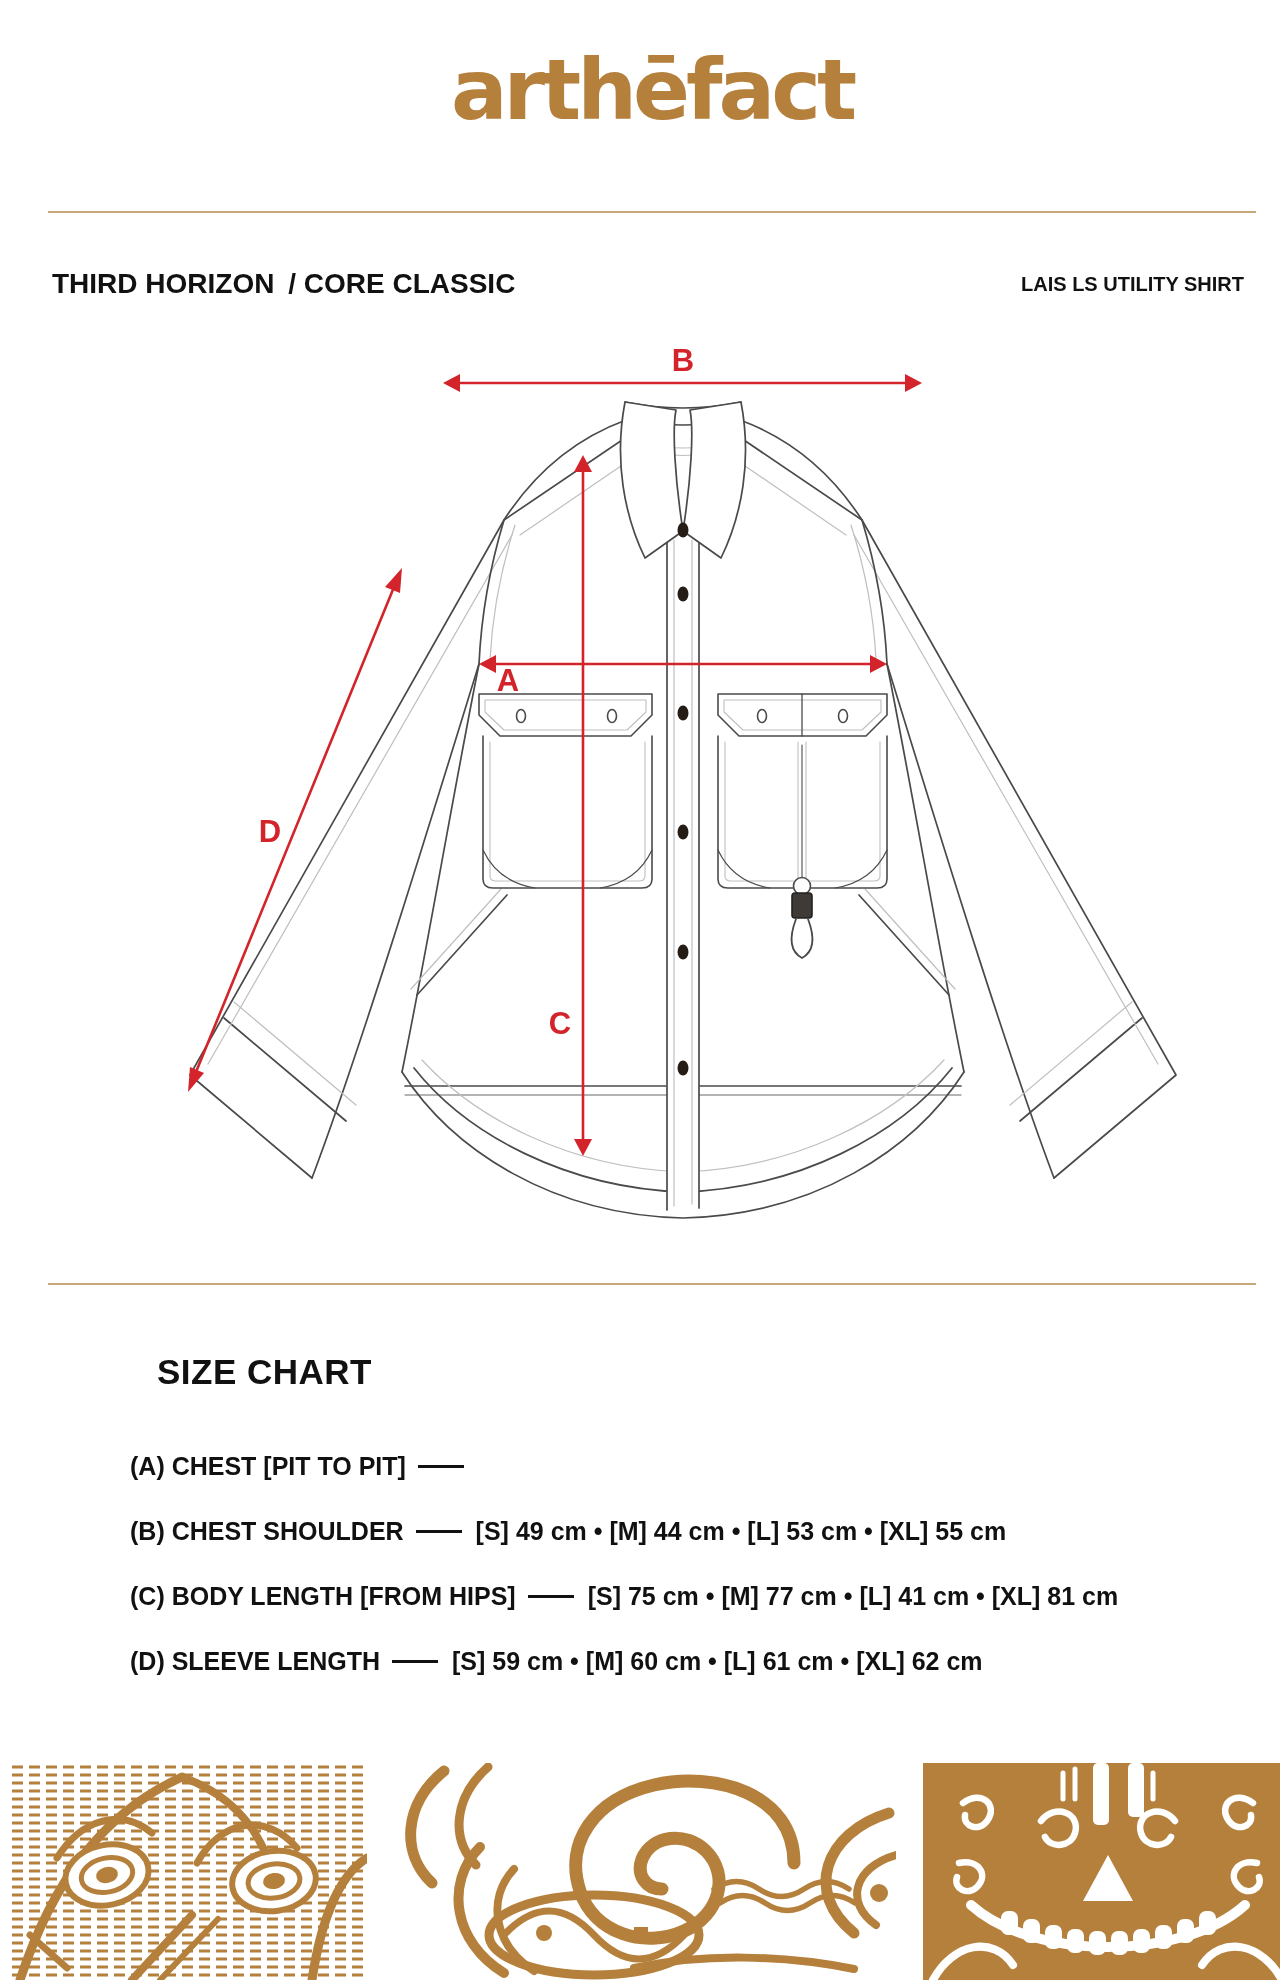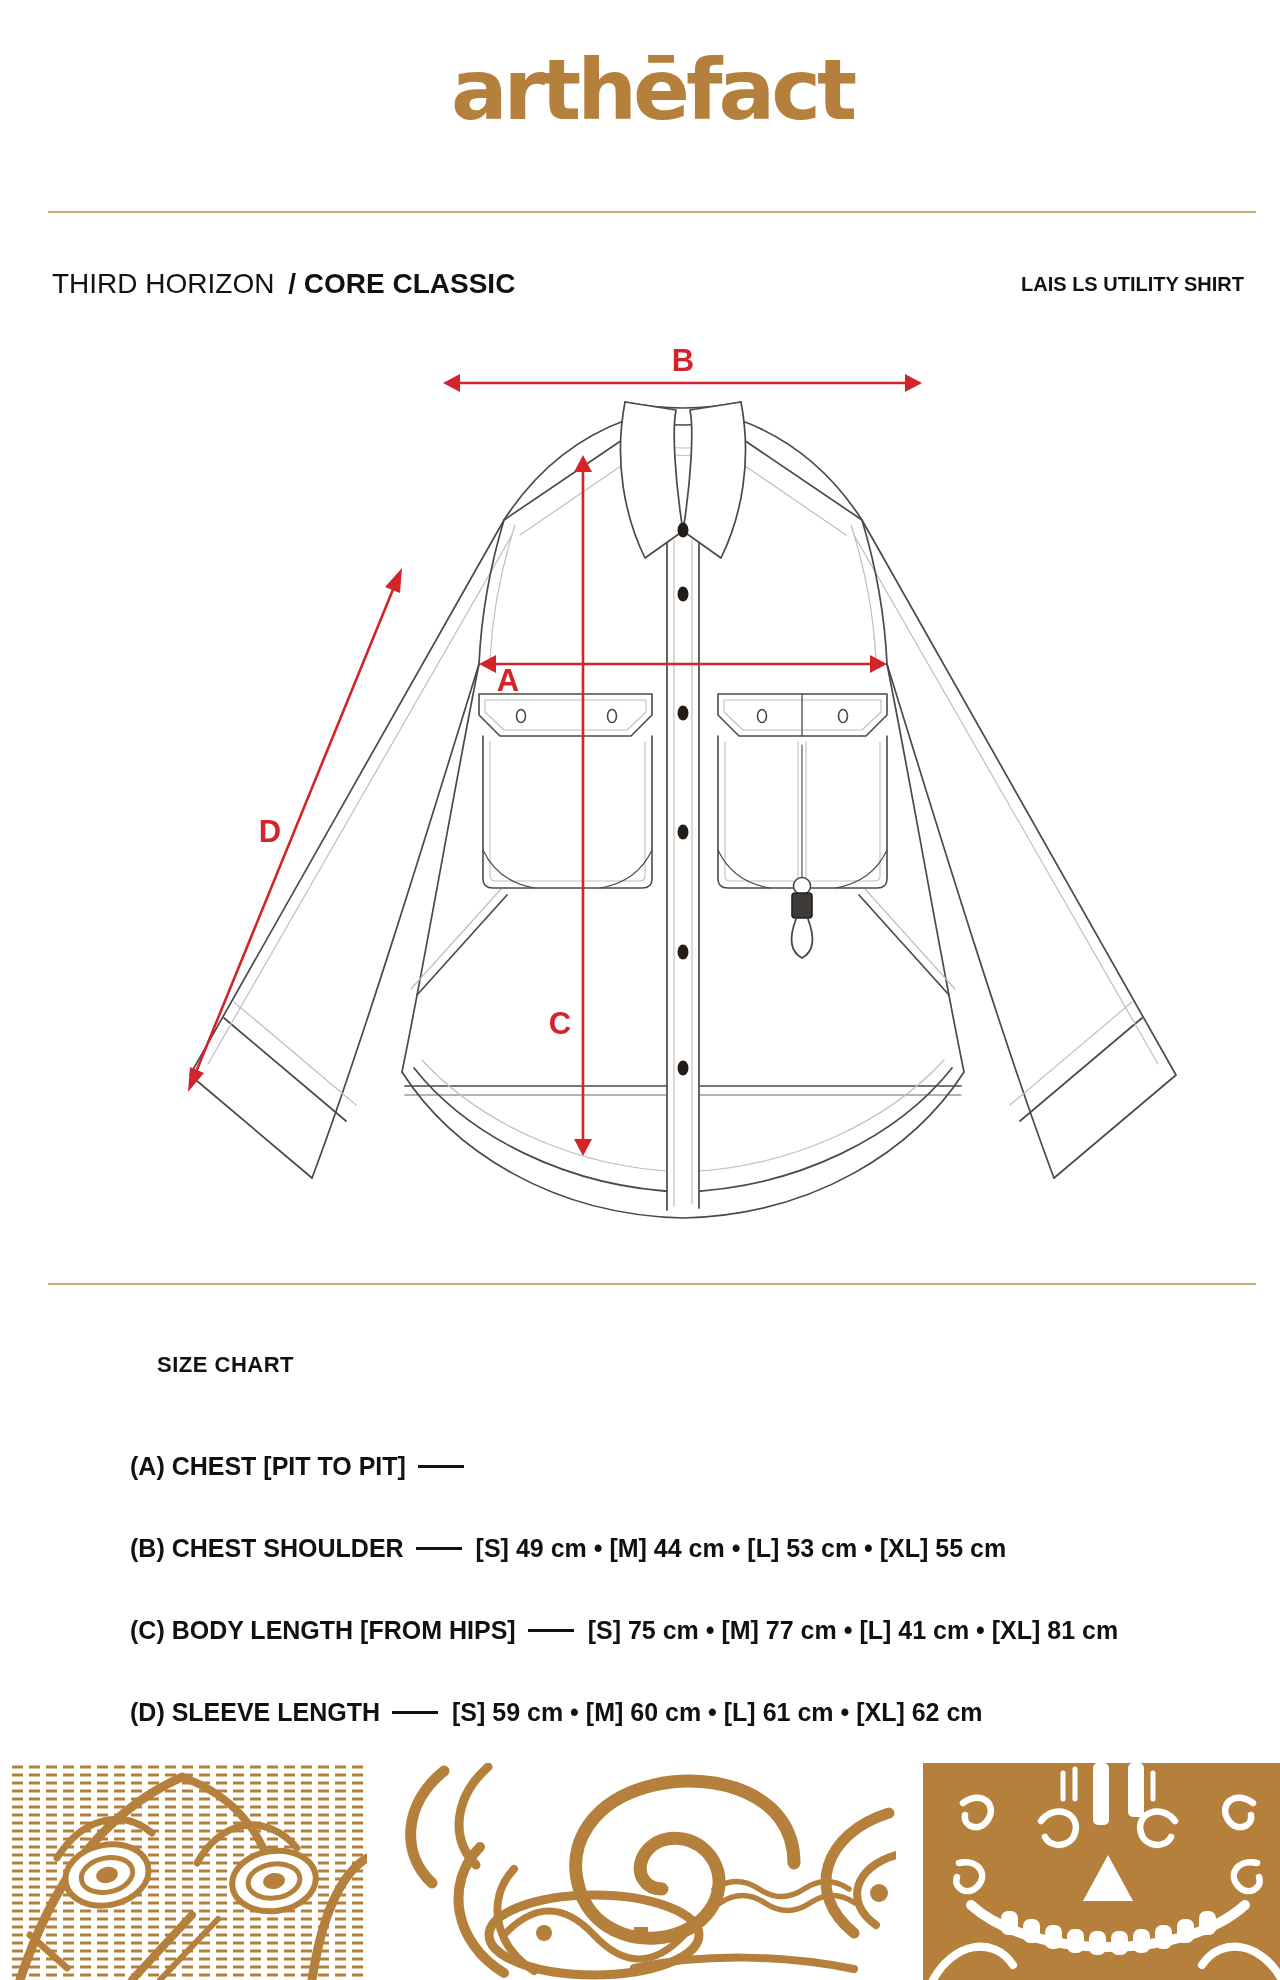--- a/index.html
+++ b/index.html
@@ -5,27 +5,27 @@
   html,body{margin:0;padding:0;background:#ffffff;}
   .page{position:relative;width:1280px;height:1980px;background:#fff;overflow:hidden;
         font-family:"Liberation Sans",sans-serif;color:#111;margin-left:12px;}
   .logo{position:absolute;top:44px;left:0;width:1280px;text-align:center;
         font-family:"DejaVu Sans",sans-serif;font-weight:800;font-size:84px;
         letter-spacing:-4px;color:#b5803c;line-height:1.1;}
   .rule{position:absolute;left:36px;width:1208px;height:2px;background:#c9a87c;}
   .rule-top{top:211px;}
   .rule-mid{top:1283px;}
   .title-row-left{position:absolute;top:267px;left:40px;font-size:28px;line-height:34px;}
-  .title-row-left .t-reg{font-weight:400;}
+  .title-row-left .t-reg{font-weight:700;}
   .title-row-left .t-bold{font-weight:700;margin-left:6px;}
   .title-row-right{position:absolute;top:267px;right:48px;font-size:20px;line-height:34px;font-weight:700;}
   .diagram{position:absolute;top:330px;left:0;width:1280px;height:950px;}
   .mlabel{font-family:"Liberation Sans",sans-serif;font-weight:700;font-size:31px;fill:#d3242b;}
-  .sc-heading{position:absolute;left:145px;top:1352px;margin:0;font-size:22px;font-weight:700;letter-spacing:0.5px;}
-  .rows{position:absolute;left:118px;top:1454px;display:flex;flex-direction:column;gap:57px;}
+  .sc-heading{position:absolute;left:145px;top:1352px;margin:0;font-size:35px;font-weight:700;letter-spacing:0.5px;}
+  .rows{position:absolute;left:118px;top:1454px;display:flex;flex-direction:column;gap:40px;}
   .size-row{display:flex;align-items:center;font-size:25px;font-weight:700;white-space:nowrap;line-height:25px;}
   .row-dash{display:inline-block;width:46px;height:3.5px;background:#111;margin:0 14px 0 12px;}
   .patterns{position:absolute;top:1763px;left:0;width:1280px;height:217px;}
   .patterns svg{position:absolute;top:0;height:217px;}
   .p1{left:0;width:355px;} .p2{left:372px;width:512px;} .p3{left:911px;width:369px;}
 </style>
 </head>
 <body>
 
 <div class="page">

